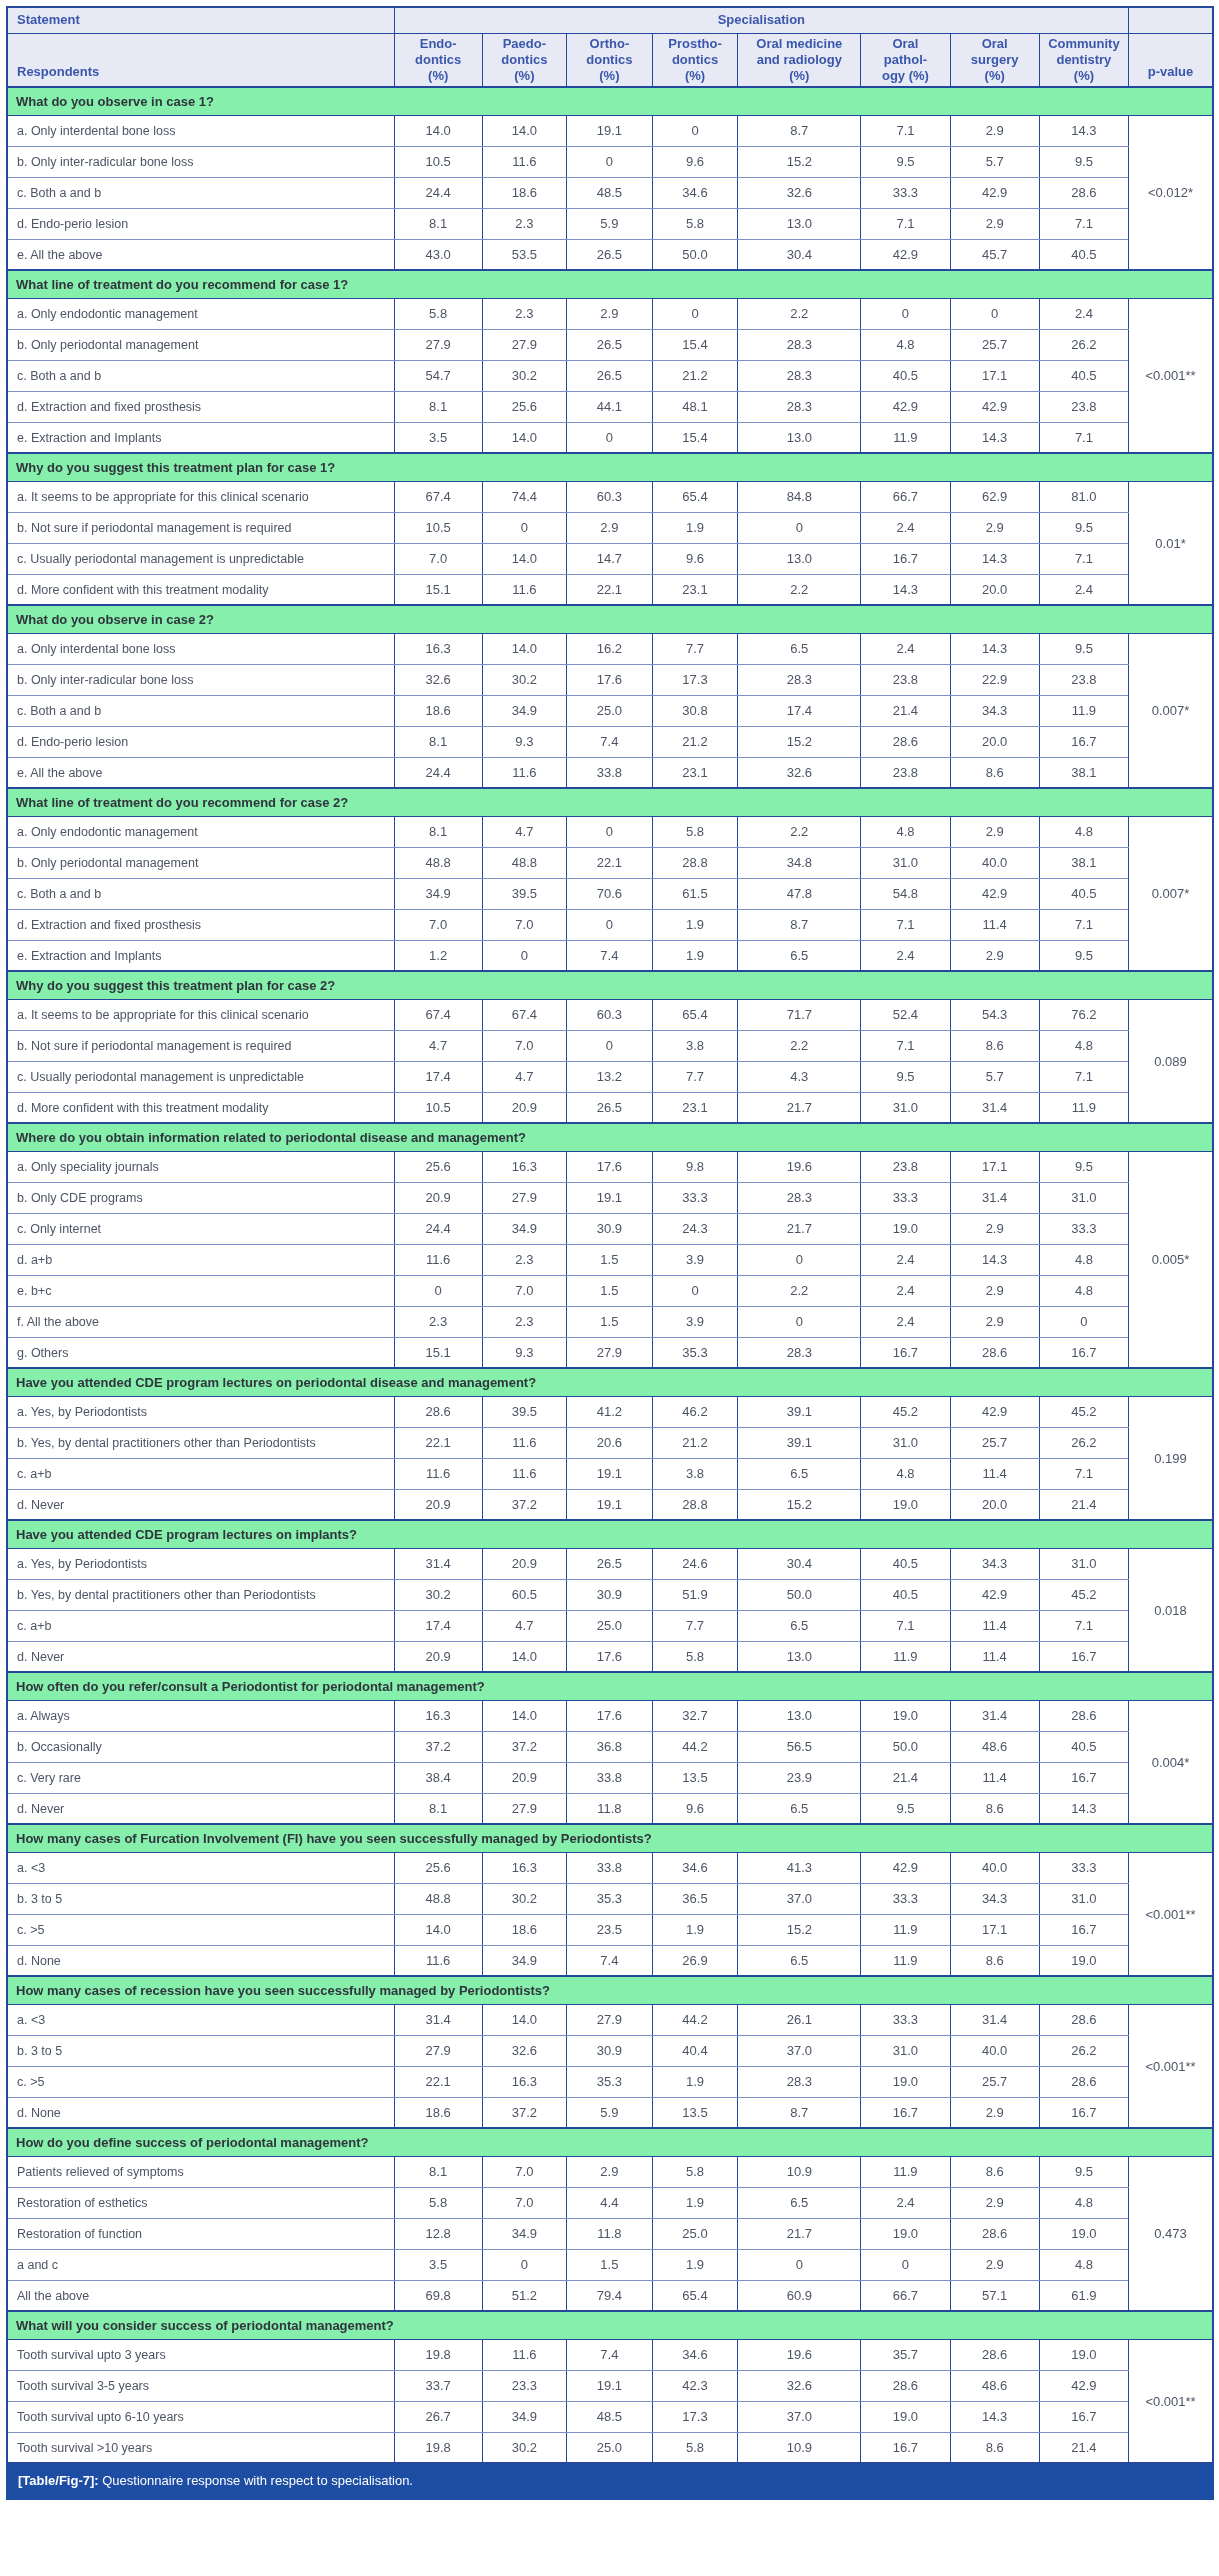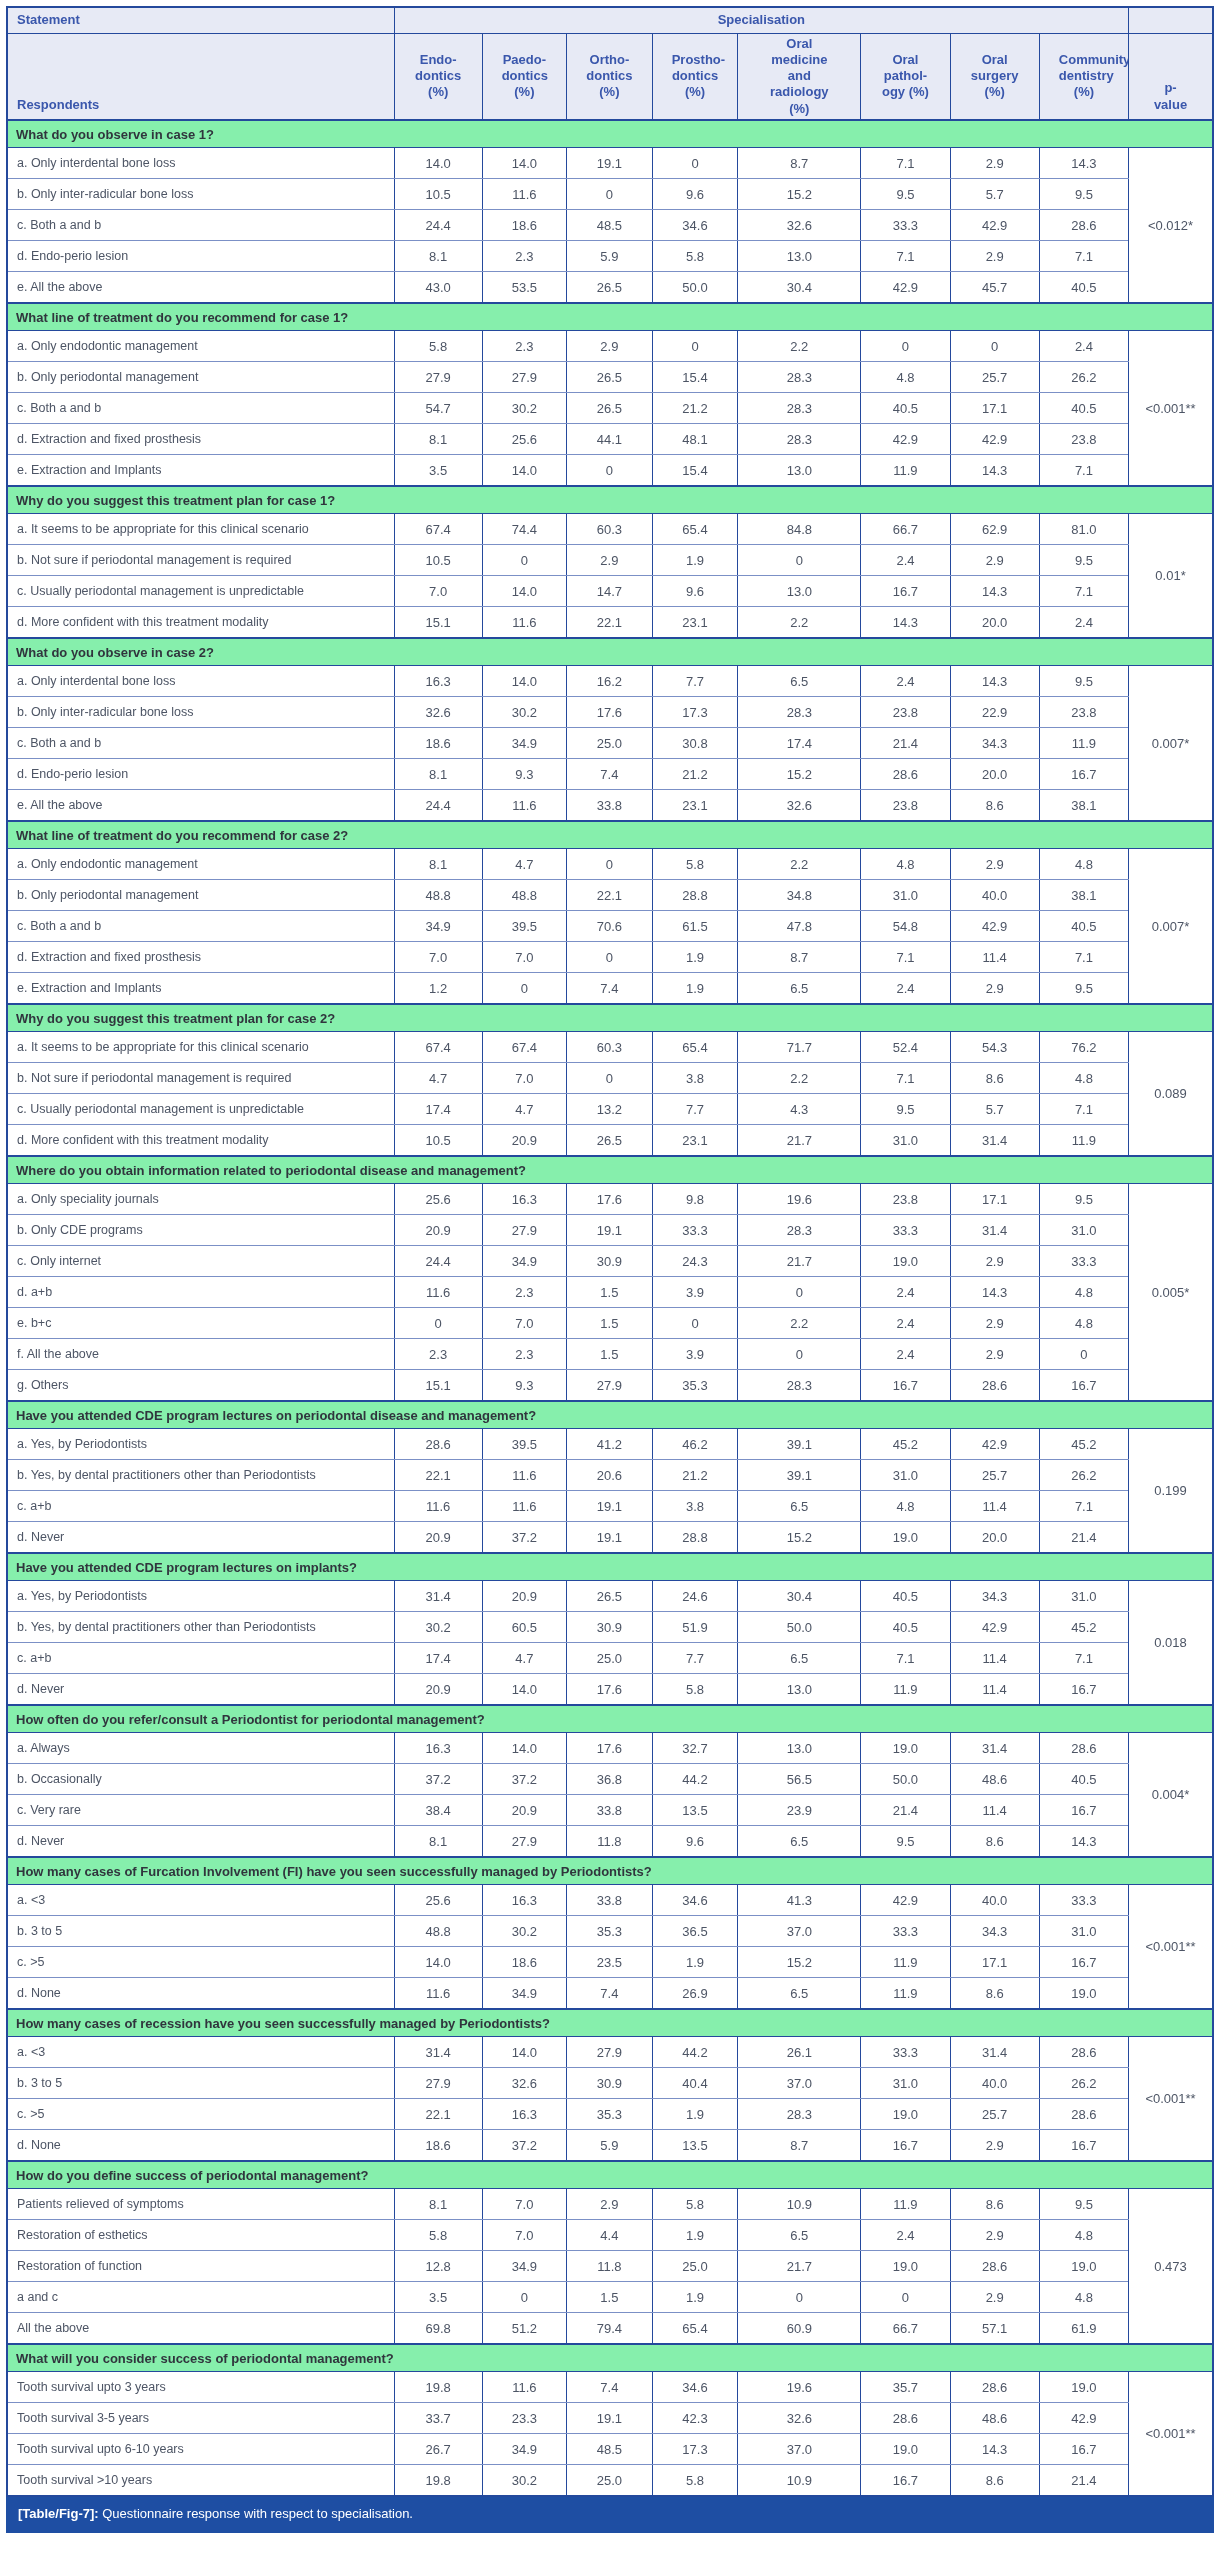--- a/index.html
+++ b/index.html
@@ -32,21 +32,21 @@
     box-sizing:border-box;
     overflow:hidden;
   }
   thead th{
     background:var(--headerBg);
     color:var(--headerText);
     font-size:13px;
     font-weight:bold;
     text-align:center;
     vertical-align:middle;
-    padding:2px 19px;
+    padding:2px 3px;
     white-space:pre-line;
     line-height:1.25;
     border-bottom:2px solid var(--border);
   }
   thead tr.h-top th{height:26px;border-bottom:1px solid var(--border);}
   thead tr.h-bot th{height:50px;}
   th.left{text-align:left;padding-left:9px;}
   th.bottom{vertical-align:bottom;padding-bottom:6px;}
   tr.question-row td{
     height:28px;

